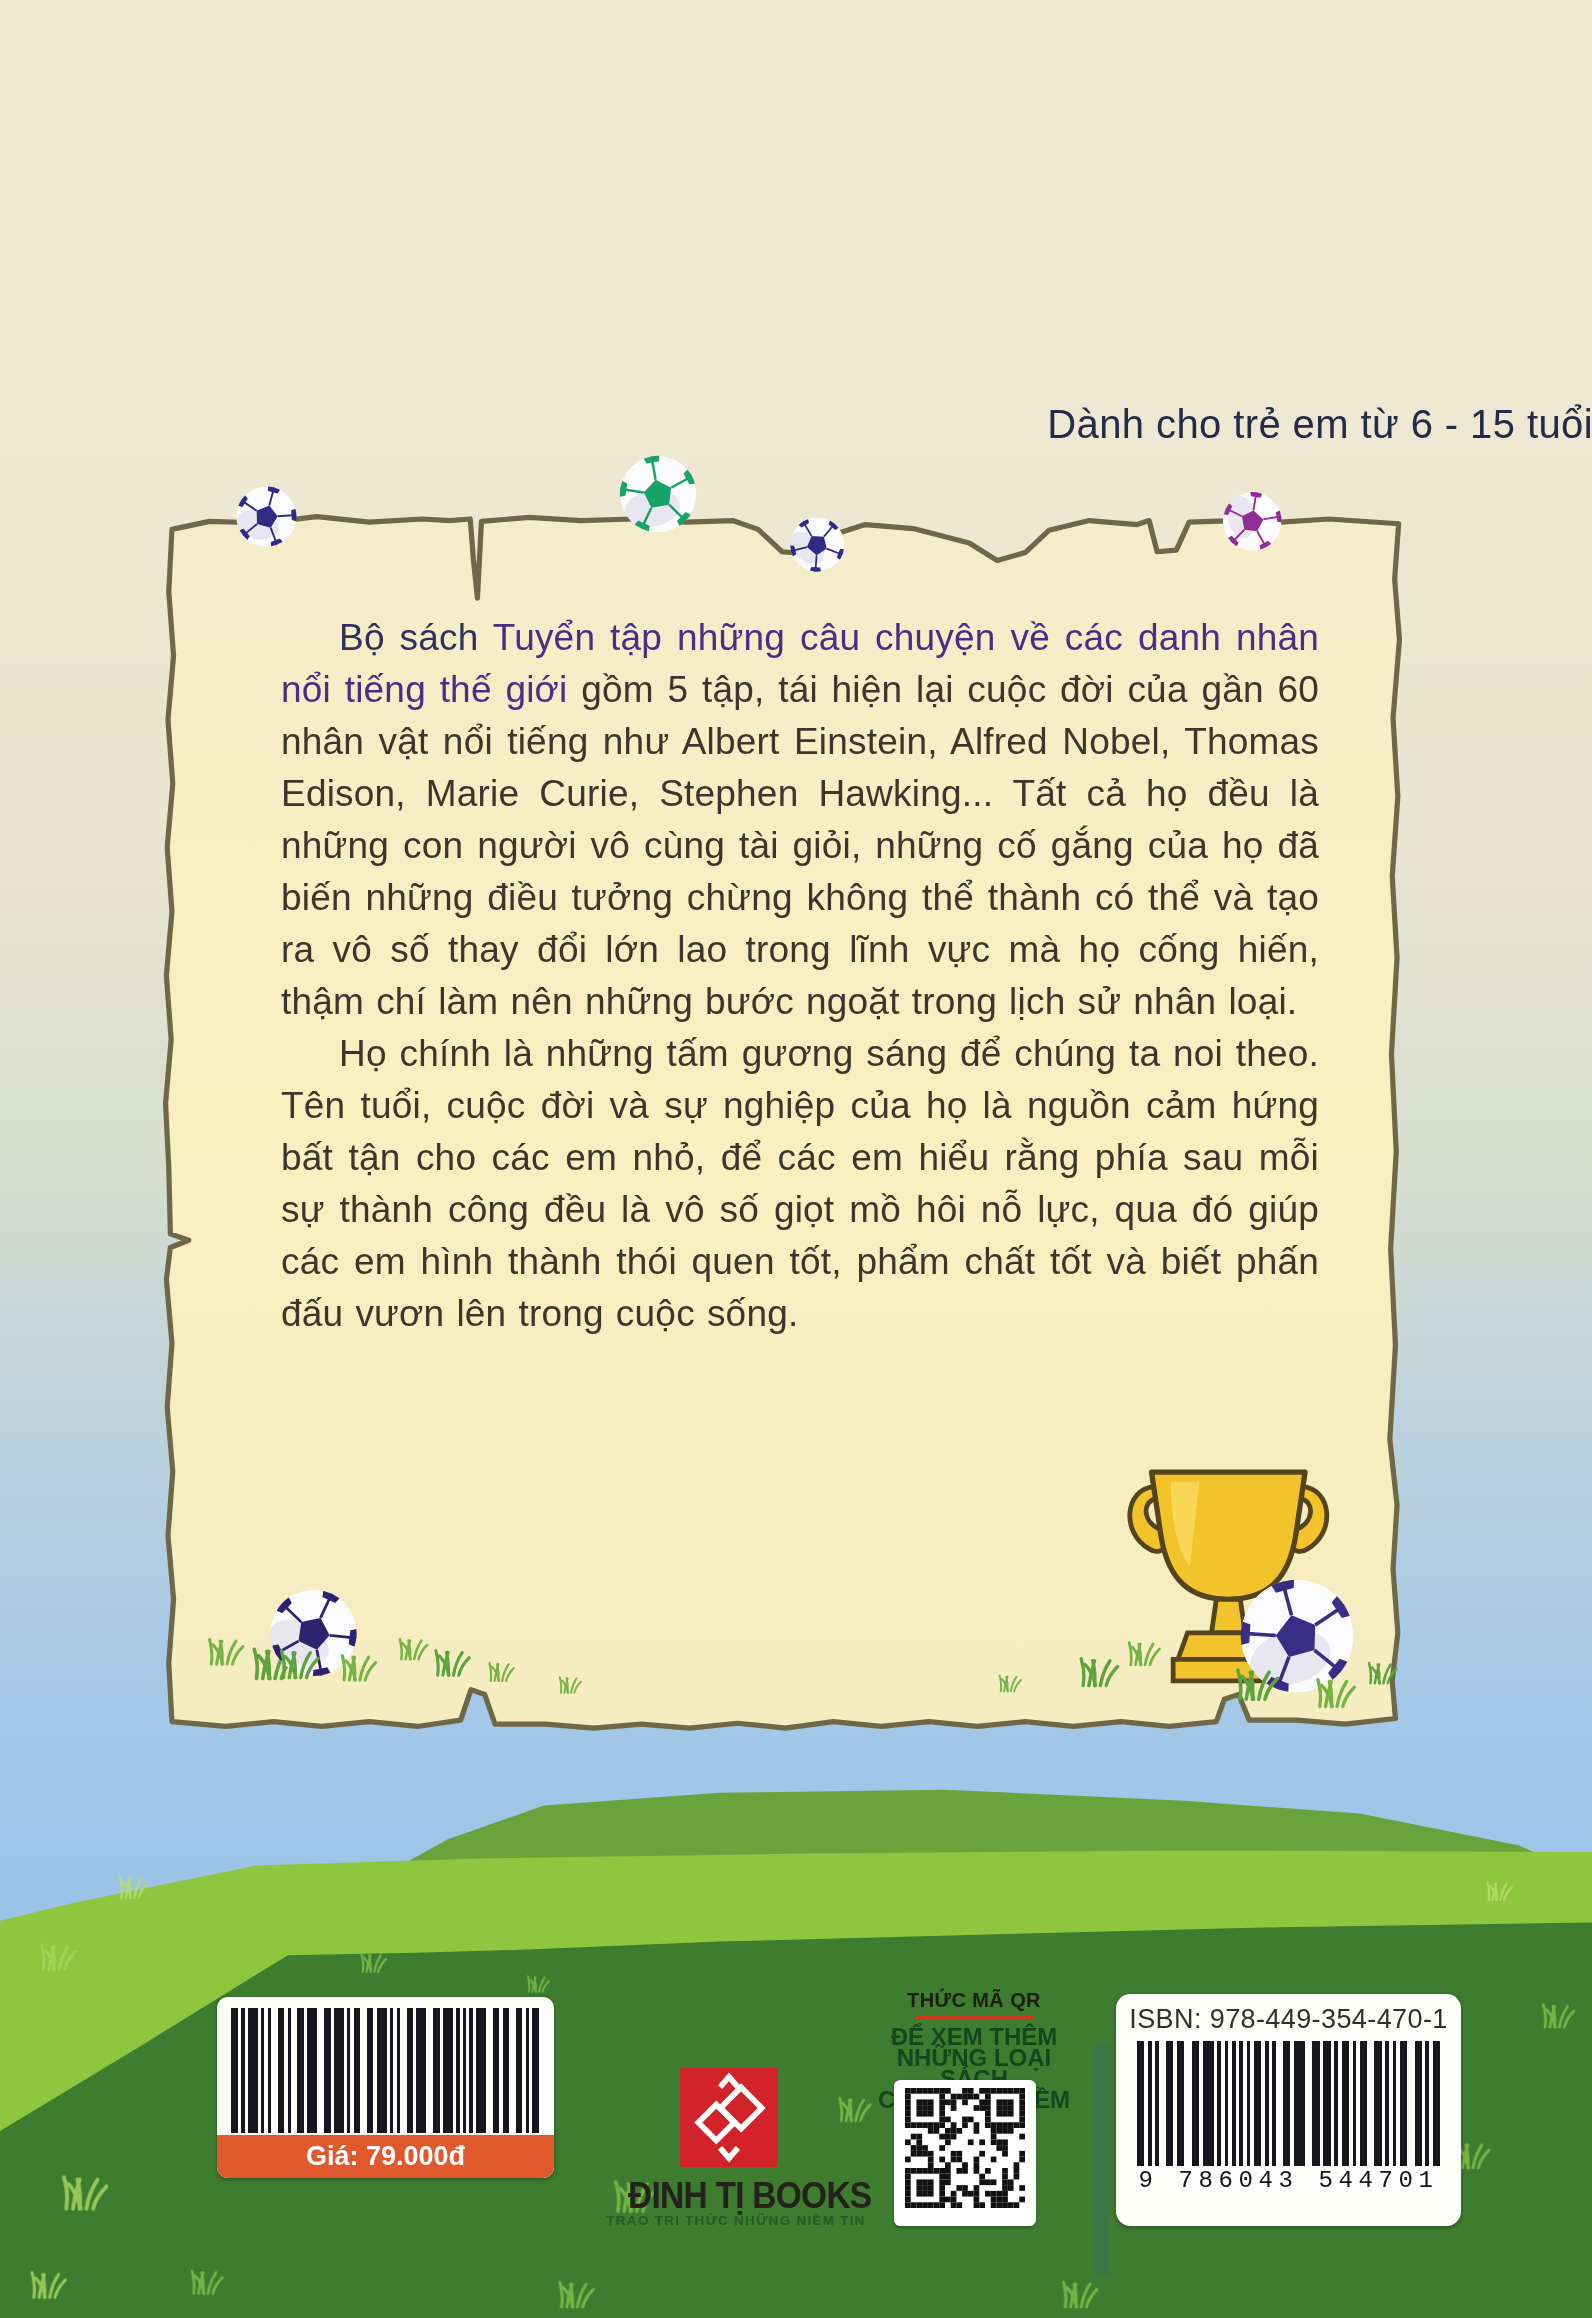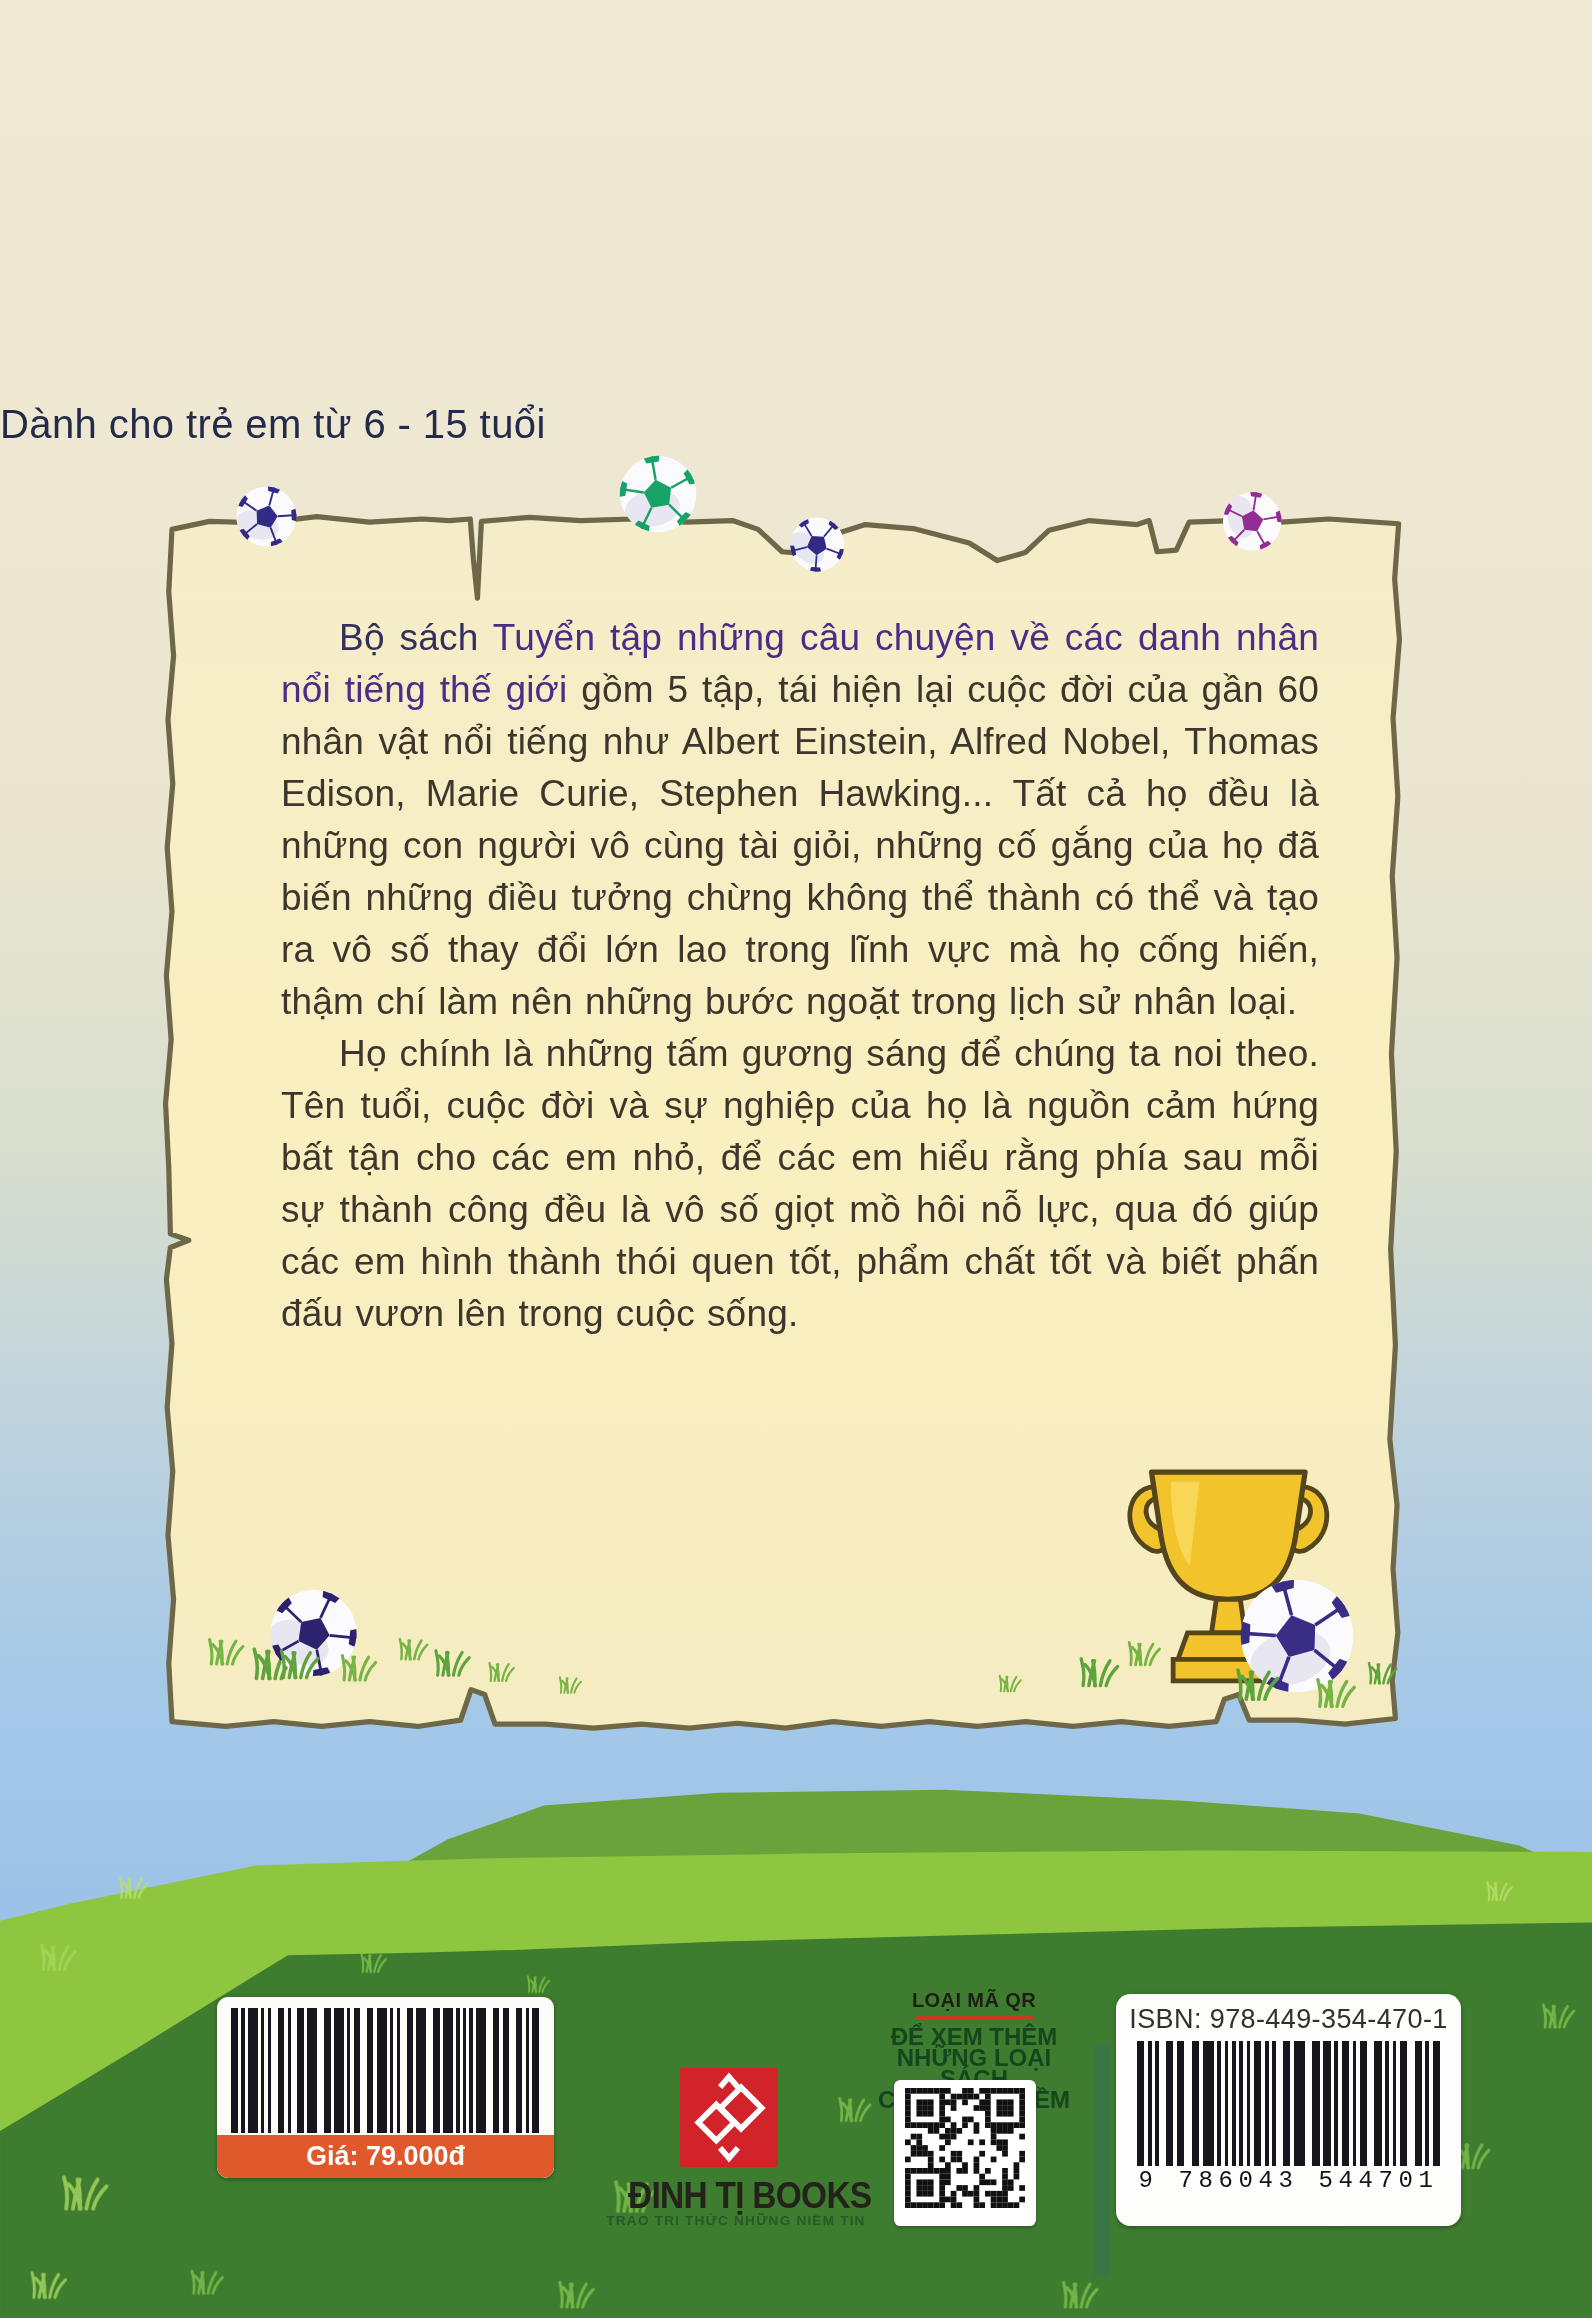--- a/index.html
+++ b/index.html
@@ -8,21 +8,21 @@
     font-family:"Liberation Sans","DejaVu Sans",sans-serif;
     background:linear-gradient(180deg,
       #f0ead4 0%, #eee8d2 22%, #e9e5d0 36%,
       #d8decf 50%, #bdd2de 62%, #a6c9e7 72%,
       #9cc3e7 82%, #98c1e6 100%);
   }
   .scene{position:absolute;left:0;top:0;width:1593px;height:2319px;display:block;}
 
   
   .audience{
-    position:absolute;left:0;top:402px;width:100%;text-align:left;
+    position:absolute;left:0;top:402px;width:100%;text-align:right;
     font-size:40px;color:#242a49;letter-spacing:0.4px;
   }
   .desc{position:absolute;left:281px;top:612px;width:1038px;z-index:3;}
   .desc p{
     margin:0;text-indent:58px;font-size:37px;line-height:52px;
     text-align:justify;color:#3e362c;letter-spacing:0.2px;word-spacing:1.6px;
   }
   .desc .intro{color:#33305e;}
   .desc .series{color:#4b2d87;}
 
@@ -293,21 +293,21 @@
         <rect x="62" y="40" width="46" height="46" transform="rotate(45 85 63)"></rect>
         <polyline points="52,30 66,14 80,30"></polyline>
         <polyline points="52,126 66,142 80,126"></polyline>
       </g>
     </svg>
   </div>
   <div class="pub-name">ĐINH TỊ BOOKS</div>
   <div class="pub-tagline">TRAO TRI THỨC NHỮNG NIỀM TIN</div>
 
   <div class="qr-cap">
-    <div class="qr-title">LOẠI MÃ QR</div>
+    <div class="qr-title">THỨC MÃ QR</div>
     <div class="qr-rule"></div>
     <div class="qr-line">ĐỂ XEM THÊM</div>
     <div class="qr-line">NHỮNG LOẠI SÁCH</div>
     <div class="qr-line">CÙNG THỂ NIỀM</div>
   </div>
   <div class="qr-label">
     <svg id="qrSvg" width="120" height="120" viewBox="0 0 147 147">
         <rect x="0" y="0" width="7" height="7" fill="#111"></rect>
         <rect x="7" y="0" width="7" height="7" fill="#111"></rect>
         <rect x="14" y="0" width="7" height="7" fill="#111"></rect>

